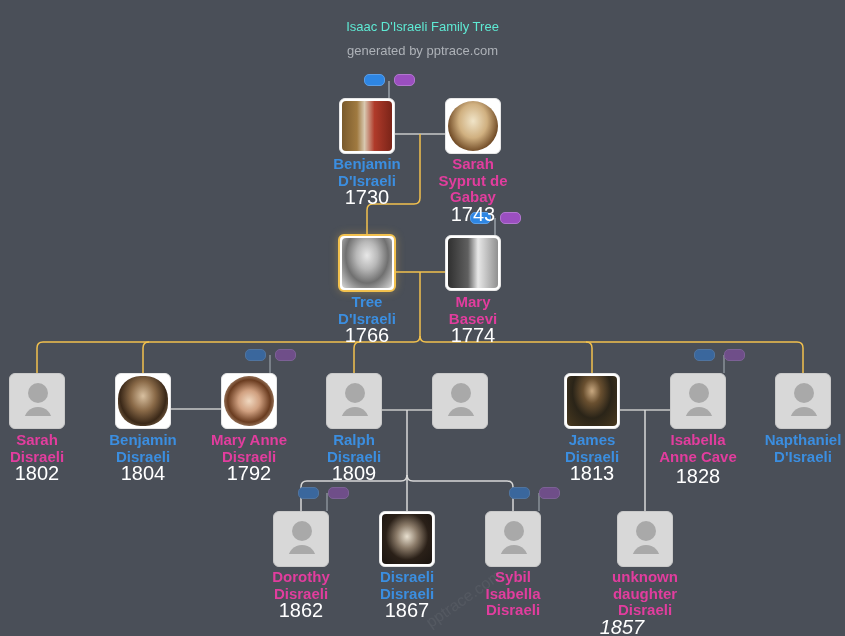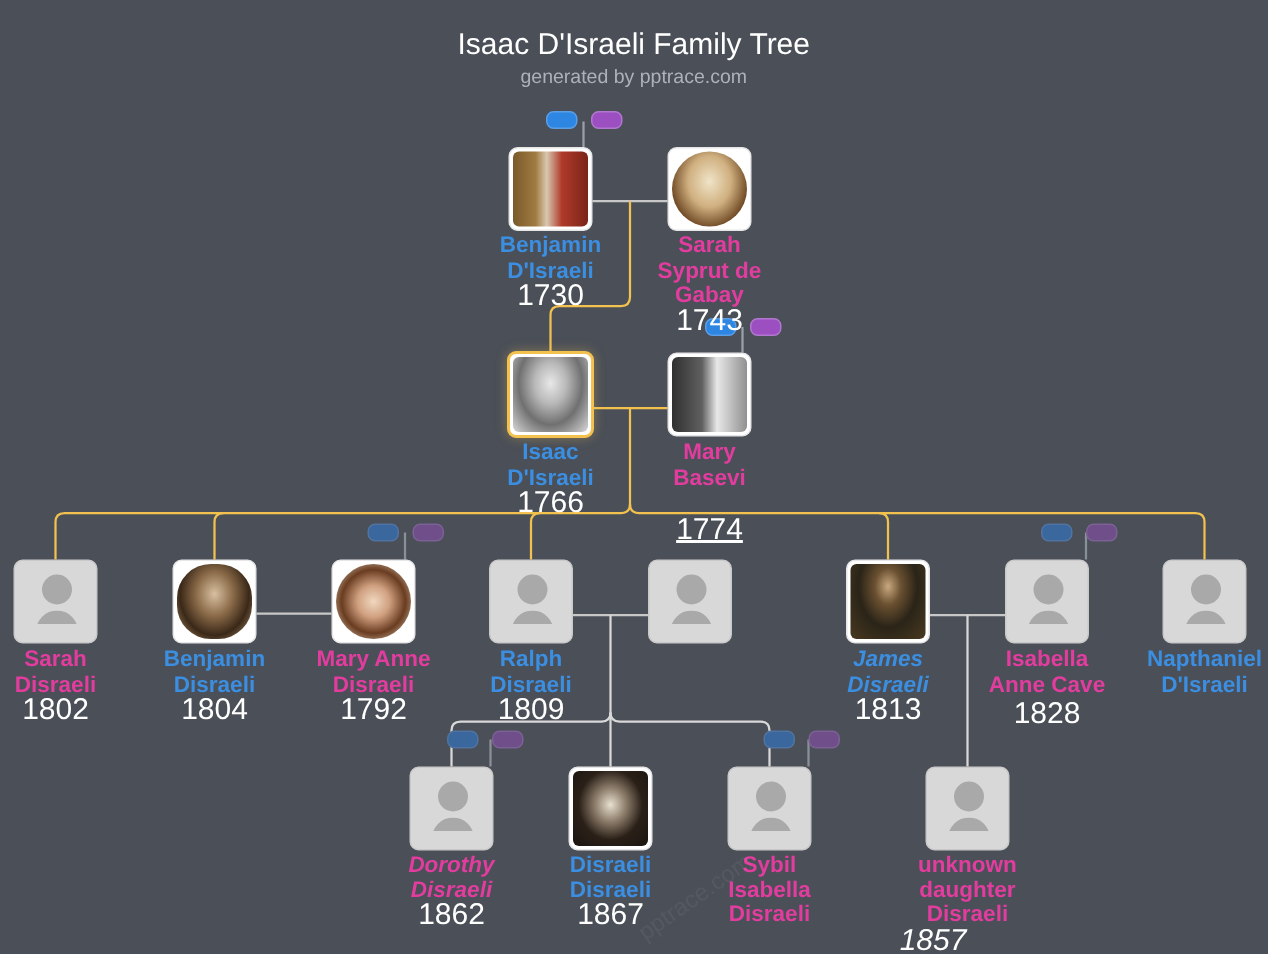--- a/index.html
+++ b/index.html
@@ -1,17 +1,17 @@
 <!DOCTYPE html>
 <html><head>
 <meta charset="utf-8">
 <style>
   html,body{margin:0;padding:0;}
   body{width:845px;height:636px;background:#4a4f58;position:relative;overflow:hidden;font-family:"Liberation Sans",sans-serif;}
-  .title{position:absolute;left:0;width:845px;top:19px;text-align:center;color:#ffffff;font-size:20px;}
+  .title{position:absolute;left:0;width:845px;top:19px;text-align:center;color:#5eead4;font-size:13px;}
   .subtitle{position:absolute;left:0;width:845px;top:43px;text-align:center;color:#aeb2b8;font-size:13px;}
   svg.lines{position:absolute;left:0;top:0;width:845px;height:636px;}
   .card{position:absolute;width:56px;height:56px;border-radius:6px;background:#d8d8d8;border:1px solid #c9c9c9;box-sizing:border-box;overflow:hidden;cursor:pointer;}
   .card.photo{background:#ffffff;border:1px solid #e6e6e6;padding:2px;}
   .card.sel{border:2px solid #f2c14e;box-shadow:0 0 8px rgba(242,193,78,0.35);}
   .card .ph{width:100%;height:100%;border-radius:4px;}
   .avatar{position:absolute;left:0;top:0;width:100%;height:100%;}
   .avatar .head{position:absolute;left:18px;top:9px;width:20px;height:20px;border-radius:50%;background:#a9a9a9;}
   .avatar .body{position:absolute;left:14px;top:33px;width:28px;height:14px;border-radius:14px 14px 0 0;background:#a9a9a9;clip-path:inset(0 0 5px 0);}
   .label{position:absolute;width:120px;text-align:center;font-weight:bold;font-size:15px;line-height:16.5px;}
@@ -84,28 +84,28 @@
 
 <div class="card photo" style="left:445px;top:98px;">
   <div class="ph" style="border-radius:50%;background:radial-gradient(ellipse at 50% 40%,#f0e4c8 0%,#d0b080 40%,#6a4420 75%,#3a2410 100%);"></div>
 </div>
 <div class="label f" style="left:413px;top:156px;"><span>Sarah</span><br><span>Syprut de</span><br><span>Gabay</span></div>
 <div class="year" style="left:433px;top:206px;">1743</div>
 
 <div class="card photo sel" style="left:338px;top:234px;width:58px;height:58px;">
   <div class="ph" style="background:radial-gradient(ellipse at 50% 35%,#e8e8e8 0%,#b8b8b8 30%,#707070 60%,#d8d8d8 100%);"></div>
 </div>
-<div class="label m" style="left:307px;top:294px;"><span>Isaac</span><br><span>D'Israeli</span></div>
+<div class="label m" style="left:307px;top:294px;"><span>Tree</span><br><span>D'Israeli</span></div>
 <div class="year" style="left:327px;top:327px;">1766</div>
 
 <div class="card photo" style="left:445px;top:235px;">
   <div class="ph" style="background:linear-gradient(90deg,#303030 0%,#606060 40%,#e8e8e8 60%,#909090 100%);"></div>
 </div>
 <div class="label f" style="left:413px;top:294px;"><span>Mary</span><br><span>Basevi</span></div>
-<div class="year" style="left:433px;top:345px;text-decoration:underline;">1774</div>
+<div class="year" style="left:433px;top:327px;">1774</div>
 
 <div class="card" style="left:9px;top:373px;">
   <div class="avatar">
       <div class="head"></div>
       <div class="body"></div>
     </div>
 </div>
 <div class="label f" style="left:-23px;top:432px;"><span>Sarah</span><br><span>Disraeli</span></div>
 <div class="year" style="left:-3px;top:465px;">1802</div>
 
@@ -133,21 +133,21 @@
 <div class="card" style="left:432px;top:373px;">
   <div class="avatar">
       <div class="head"></div>
       <div class="body"></div>
     </div>
 </div>
 
 <div class="card photo" style="left:564px;top:373px;">
   <div class="ph" style="background:radial-gradient(ellipse at 50% 30%,#c8a880 0%,#6a5030 25%,#2a2418 55%,#4a3a20 100%);"></div>
 </div>
-<div class="label m" style="left:532px;top:432px;font-style:italic;"><span>James</span><br><span>Disraeli</span></div>
+<div class="label m" style="left:532px;top:432px;"><span>James</span><br><span>Disraeli</span></div>
 <div class="year" style="left:552px;top:465px;">1813</div>
 
 <div class="card" style="left:670px;top:373px;">
   <div class="avatar">
       <div class="head"></div>
       <div class="body"></div>
     </div>
 </div>
 <div class="label f" style="left:638px;top:432px;"><span>Isabella</span><br><span>Anne Cave</span></div>
 <div class="year" style="left:658px;top:468px;">1828</div>
@@ -159,21 +159,21 @@
     </div>
 </div>
 <div class="label m" style="left:743px;top:432px;"><span>Napthaniel</span><br><span>D'Israeli</span></div>
 
 <div class="card" style="left:273px;top:511px;">
   <div class="avatar">
       <div class="head"></div>
       <div class="body"></div>
     </div>
 </div>
-<div class="label f" style="left:241px;top:569px;font-style:italic;"><span>Dorothy</span><br><span>Disraeli</span></div>
+<div class="label f" style="left:241px;top:569px;"><span>Dorothy</span><br><span>Disraeli</span></div>
 <div class="year" style="left:261px;top:602px;">1862</div>
 
 <div class="card photo" style="left:379px;top:511px;">
   <div class="ph" style="background:radial-gradient(ellipse at 50% 45%,#e8e0d0 0%,#8a7a68 30%,#2a2018 60%,#1a1410 100%);"></div>
 </div>
 <div class="label m" style="left:347px;top:569px;"><span>Disraeli</span><br><span>Disraeli</span></div>
 <div class="year" style="left:367px;top:602px;">1867</div>
 
 <div class="card" style="left:485px;top:511px;">
   <div class="avatar">

